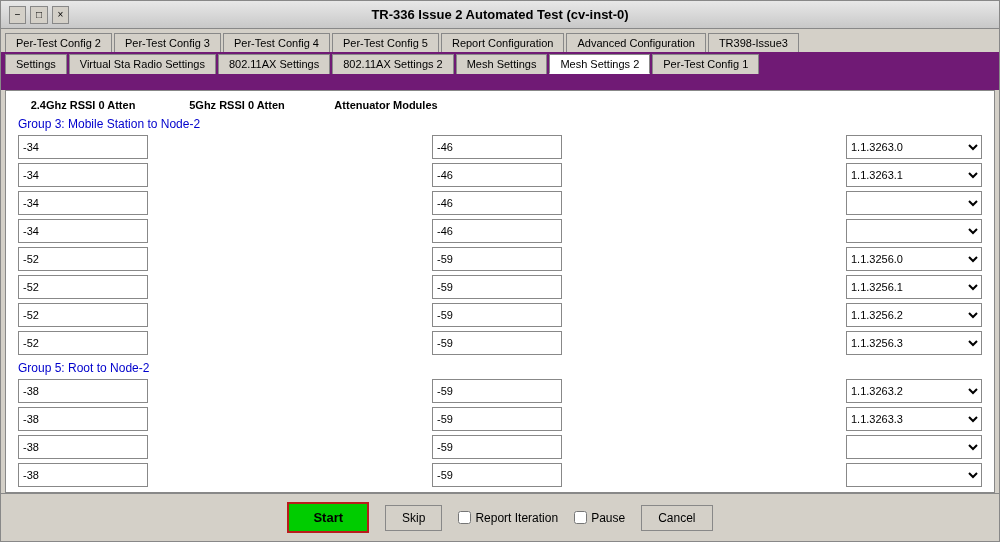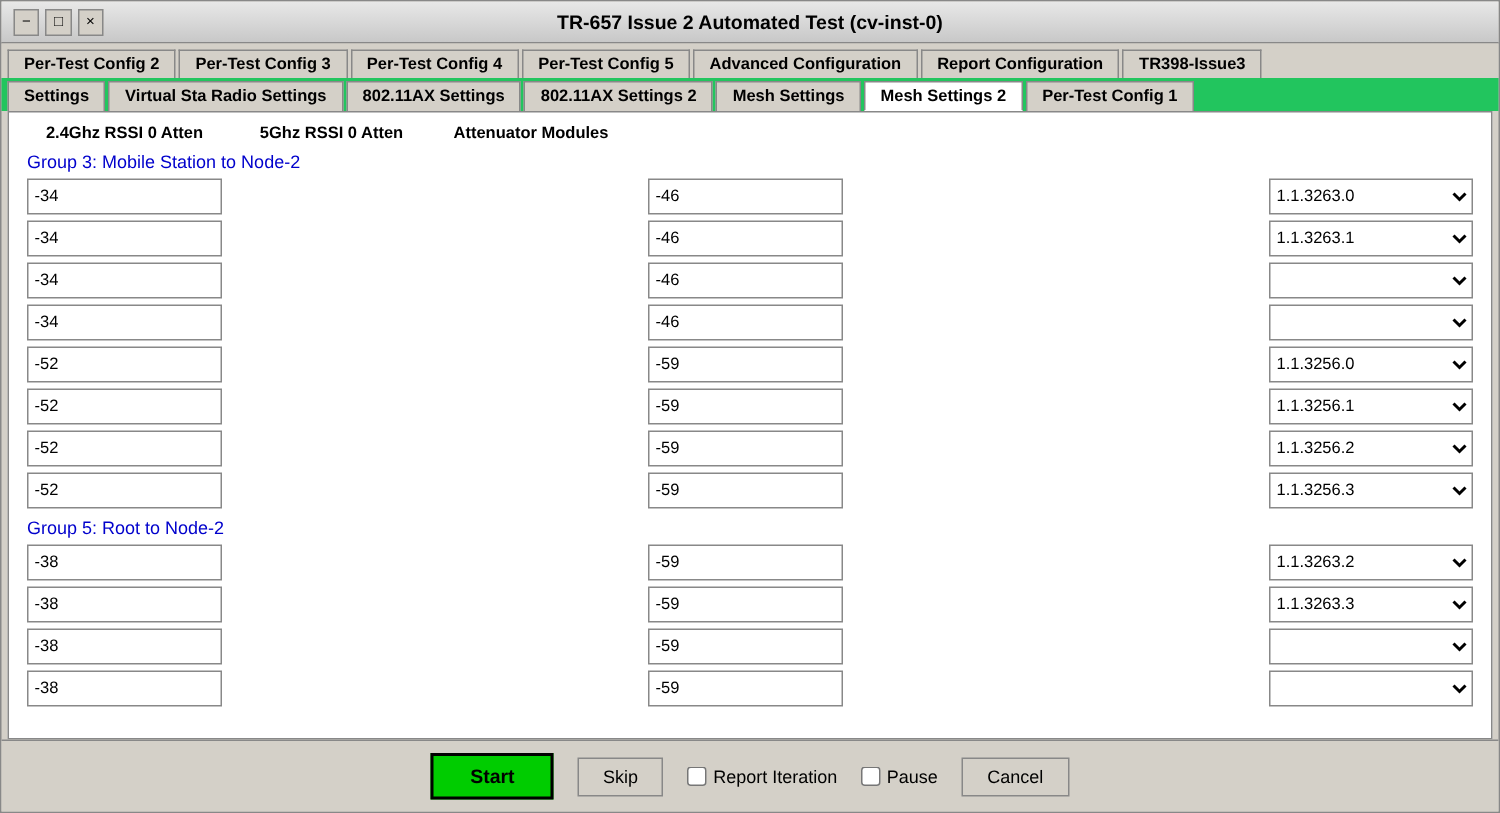--- a/index.html
+++ b/index.html
@@ -49,34 +49,33 @@
     }
     .tabs-row1 {
       display: flex;
       background: #d4d0c8;
       padding: 4px 4px 0;
       gap: 2px;
       flex-shrink: 0;
     }
     .tabs-row2 {
       display: flex;
-      background: #22c55e;
-      padding: 2px 4px 0;
+      background: #701a75;
+      padding: 2px 4px 16px;
       gap: 2px;
       flex-shrink: 0;
     }
     .tab {
       padding: 3px 10px;
       border: 1px solid #888;
       background: #d4d0c8;
       cursor: pointer;
       font-size: 11px;
       border-bottom: none;
       white-space: nowrap;
-      font-weight: bold;
     }
     .tab.active {
       background: #ffffff;
       border-bottom: 1px solid #fff;
       z-index: 1;
     }
     .tab-content {
       background: #ffffff;
       border: 1px solid #888;
       flex: 1;
@@ -123,68 +122,68 @@
       justify-content: center;
       gap: 16px;
       padding: 8px;
       background: #d4d0c8;
       border-top: 1px solid #888;
       flex-shrink: 0;
     }
     .btn-start {
       background: #00cc00;
       color: #000;
-      border: 2px solid #000000;
+      border: 2px solid #b91c1c;
       padding: 6px 24px;
       font-size: 13px;
       font-weight: bold;
       cursor: pointer;
     }
     .btn-normal {
       background: #d4d0c8;
       border: 1px solid #888;
       padding: 5px 16px;
       font-size: 12px;
       cursor: pointer;
     }
     .checkbox-label {
       display: flex;
       align-items: center;
       gap: 4px;
       font-size: 12px;
     }
     .headers-row {
       display: flex;
-      gap: 8px;
+      gap: 24px;
       margin-bottom: 2px;
       padding-left: 0;
     }
   </style>
 </head>
 <body>
 
 <div class="window">
 
   <div class="title-bar">
     <div style="width:60px; display:flex; gap:4px;">
       <div class="title-bar-btn">−</div>
       <div class="title-bar-btn">□</div>
       <div class="title-bar-btn">×</div>
     </div>
-    <div class="title-bar-text">TR-657 Issue 2 Automated Test  (cv-inst-0)</div>
+    <div class="title-bar-text">TR-336 Issue 2 Automated Test  (cv-inst-0)</div>
     <div style="width:60px;"></div>
   </div>
 
   <div class="tabs-row1">
     <div class="tab">Per-Test Config 2</div>
     <div class="tab">Per-Test Config 3</div>
     <div class="tab">Per-Test Config 4</div>
     <div class="tab">Per-Test Config 5</div>
+    <div class="tab">Report Configuration</div>
     <div class="tab">Advanced Configuration</div>
-    <div class="tab">Report Configuration</div>
     <div class="tab">TR398-Issue3</div>
   </div>
 
   <div class="tabs-row2">
     <div class="tab">Settings</div>
     <div class="tab">Virtual Sta Radio Settings</div>
     <div class="tab">802.11AX Settings</div>
     <div class="tab">802.11AX Settings 2</div>
     <div class="tab">Mesh Settings</div>
     <div class="tab active">Mesh Settings 2</div>

